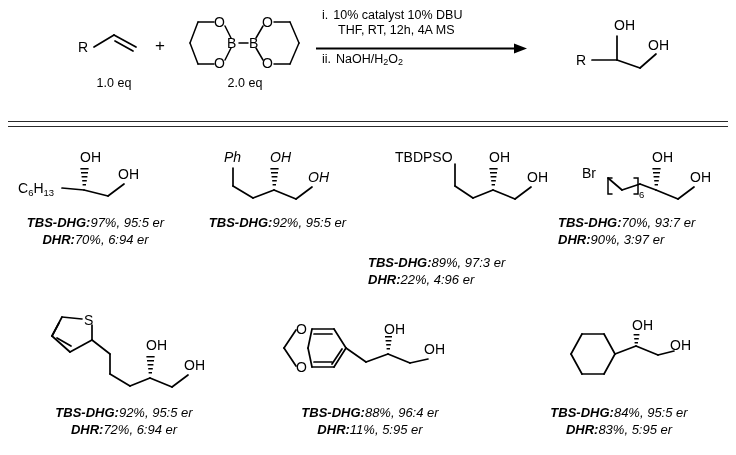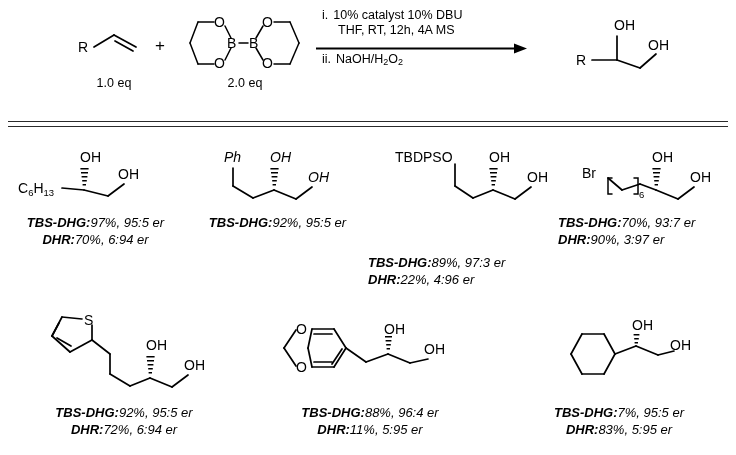--- a/index.html
+++ b/index.html
@@ -347,18 +347,18 @@
         <g class="wedge">
           <rect x="76.6" y="26" width="3.4" height="1.5"></rect>
           <rect x="76.2" y="22" width="4.6" height="1.5"></rect>
           <rect x="75.6" y="18" width="5.8" height="1.5"></rect>
         </g>
         <path class="bond" d="M 78 30 L 100 39"></path>
         <path class="bond" d="M 100 39 L 116 35"></path>
       </svg>
     </div>
     <div class="abs caption" style="left:0px; top:88px; width:222px; text-align:center;">
-      <span class="cap-row"><span class="k">TBS-DHG:</span><span class="v">7%, 95:5 er</span></span>
+      <span class="cap-row"><span class="k">TBS-DHG:</span><span class="v">84%, 95:5 er</span></span>
       <span class="cap-row"><span class="k">DHR:</span><span class="v">83%,  5:95 er</span></span>
     </div>
   </div>
 
 </div>
 
 </body></html>

